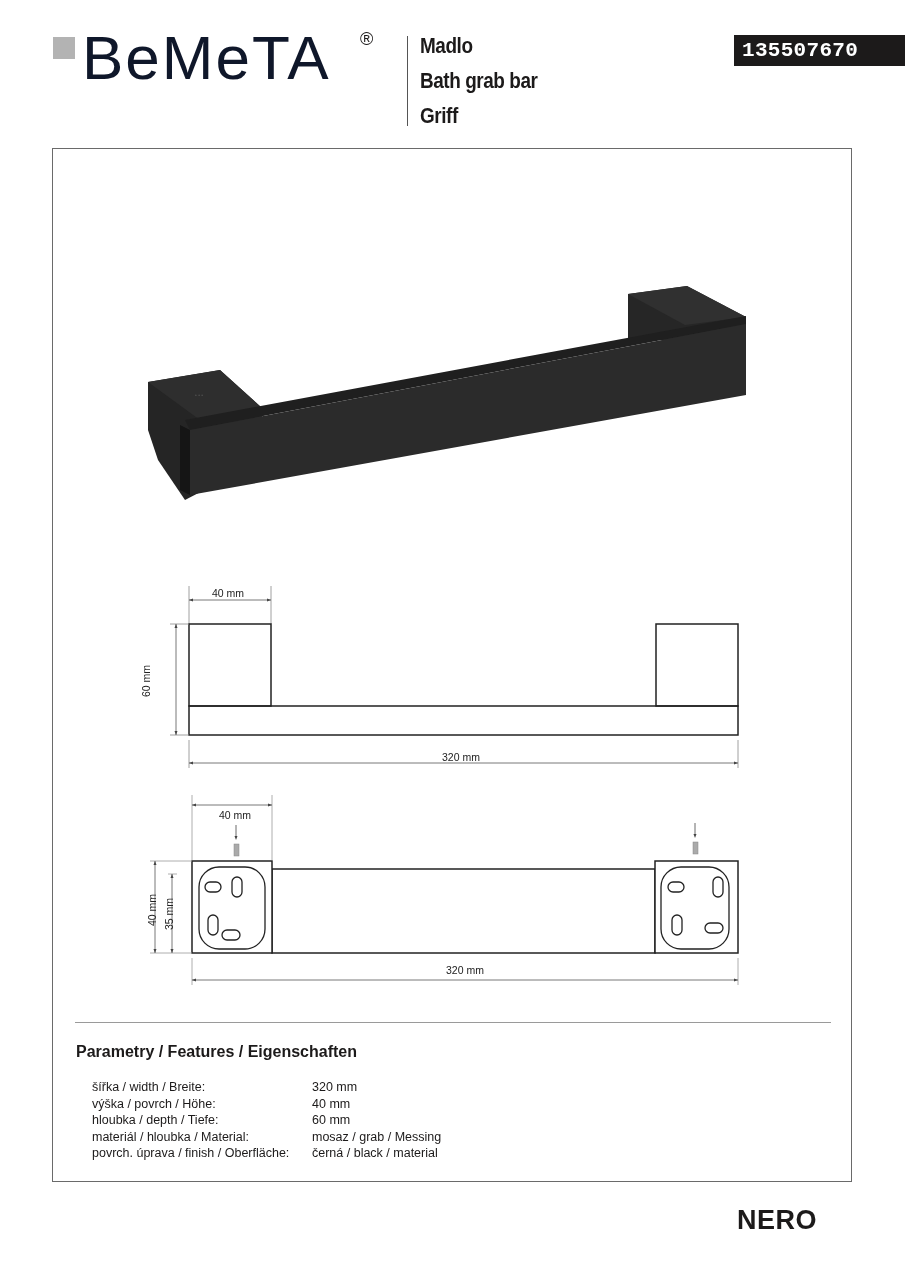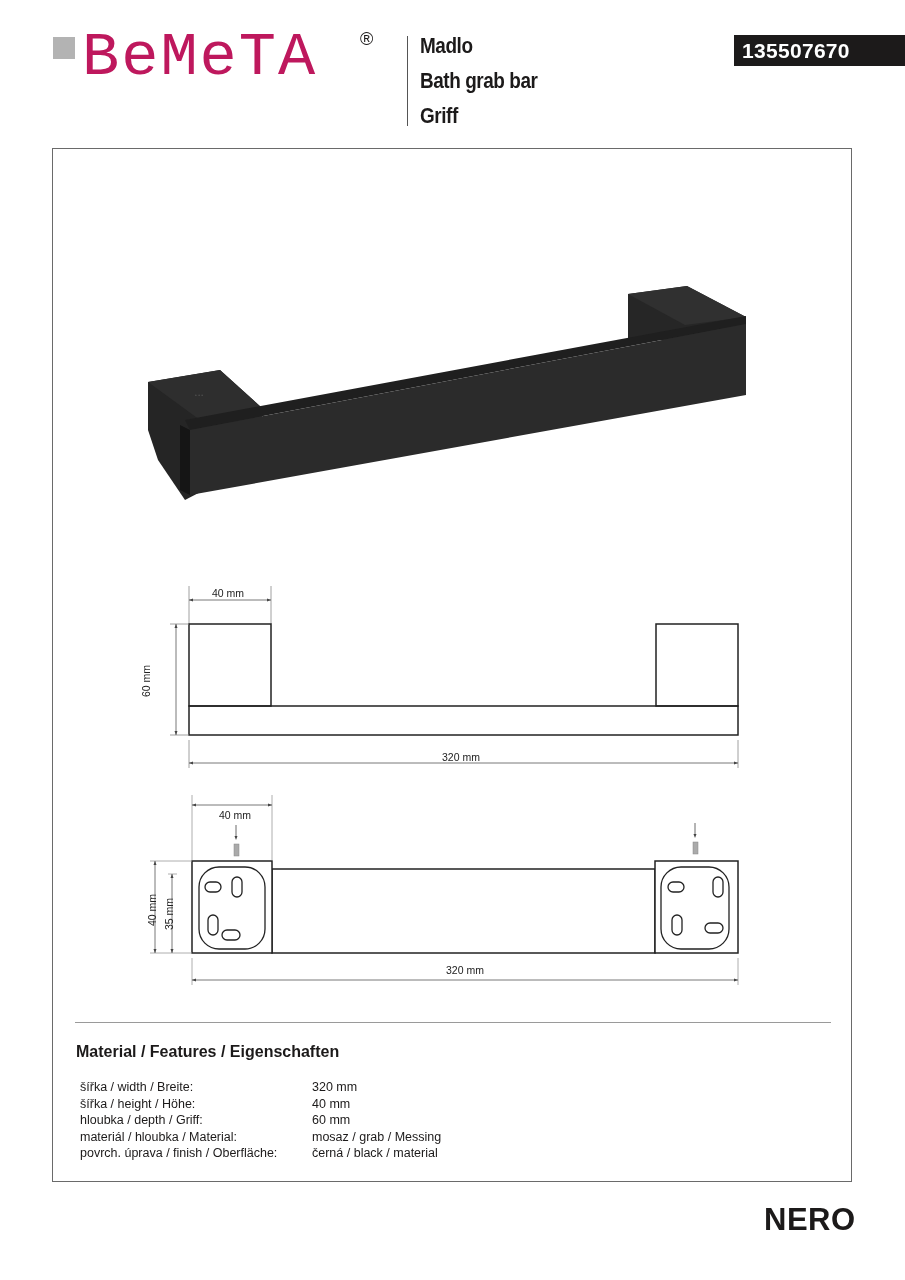--- a/index.html
+++ b/index.html
@@ -3,40 +3,40 @@
   <meta charset="utf-8">
   <style>
     html, body { margin: 0; padding: 0; background: #ffffff; }
     body {
       width: 905px; height: 1280px; position: relative; overflow: hidden;
       font-family: "Liberation Sans", "DejaVu Sans", sans-serif; color: #1c1a1a;
     }
     .abs { position: absolute; }
     .logo-square { left: 53px; top: 37px; width: 22px; height: 22px; background: #b3b3b3; }
     .logo-text {
-      left: 82px; top: 22px; font-family: Liberation Mono, monospace;
-      font-size: 62px; letter-spacing: 2px; line-height: 72px; font-weight: 400; color: #be185d;
+      left: 82px; top: 22px; font-family: Liberation Sans, sans-serif;
+      font-size: 62px; letter-spacing: 2px; line-height: 72px; font-weight: 400; color: #0f172a;
     }
     .logo-reg { left: 360px; top: 30px; font-size: 18px; line-height: 18px; }
     .title-divider { left: 407px; top: 36px; width: 1px; height: 90px; background: #555; }
     .title-line {
       left: 420px; font-family: "Liberation Sans", sans-serif; font-weight: 700;
       font-size: 22px; line-height: 26px; letter-spacing: -0.5px; transform: scaleX(0.86); transform-origin: left;
     }
     .code-badge {
       left: 734px; top: 35px; width: 171px; height: 31px; background: #1c1a1a; color: #fff;
-      font-weight: 700; font-size: 21px; line-height: 31px; padding-left: 8px; box-sizing: border-box; letter-spacing: 0.3px;
+      font-weight: 700; font-size: 21px; line-height: 31px; padding-left: 8px; box-sizing: border-box; letter-spacing: 0.3px; font-family: Liberation Mono, monospace;
     }
     .frame { left: 52px; top: 148px; width: 800px; height: 1034px; border: 1.5px solid #6a6a6a; box-sizing: border-box; }
     .divider { left: 75px; top: 1022px; width: 756px; height: 1px; background: #9a9a9a; }
     .features-title { left: 76px; top: 1042px; font-weight: 700; font-size: 16px; line-height: 20px; }
     .spec-row { left: 76px; width: 460px; font-size: 12.5px; line-height: 16.6px; }
-    .spec-label { position: absolute; left: 4px; }
+    .spec-label { position: absolute; left: 16px; }
     .spec-value { position: absolute; left: 236px; }
-    .series-name { left: 764px; top: 1196px; font-weight: 700; font-size: 31px; line-height: 48px; letter-spacing: 0.5px; }
+    .series-name { left: 737px; top: 1196px; font-weight: 700; font-size: 27px; line-height: 48px; letter-spacing: 0.5px; }
     .dim-label { font-size: 10.5px; line-height: 12px; color: #222; }
     svg text { font-family: "Liberation Sans", sans-serif; }
   </style>
 </head>
 <body>
 
 <div class="abs logo-square"></div>
 <div class="abs logo-text">BeMeTA</div>
 <div class="abs logo-reg">®</div>
 <div class="abs title-divider"></div>
@@ -141,31 +141,31 @@
   <polygon points="52,190 56,188.5 56,191.5" fill="#444"></polygon>
   <polygon points="598,190 594,188.5 594,191.5" fill="#444"></polygon>
 </svg>
 <div class="abs dim-label" style="left:219px; top:809px;">40 mm</div>
 <div class="abs dim-label" style="left:146px; top:926px; transform:rotate(-90deg); transform-origin:left top;">40 mm</div>
 <div class="abs dim-label" style="left:163px; top:930px; transform:rotate(-90deg); transform-origin:left top;">35 mm</div>
 <div class="abs dim-label" style="left:446px; top:964px;">320 mm</div>
 
 <div class="abs divider"></div>
 
-<div class="abs features-title">Material / Features / Eigenschaften</div>
+<div class="abs features-title">Parametry / Features / Eigenschaften</div>
 <div class="abs spec-row" style="top:1079px;">
   <span class="spec-label">šířka / width / Breite:</span>
   <span class="spec-value">320 mm</span>
 </div>
 <div class="abs spec-row" style="top:1095.6px;">
-  <span class="spec-label">šířka / height / Höhe:</span>
+  <span class="spec-label">výška / povrch / Höhe:</span>
   <span class="spec-value">40 mm</span>
 </div>
 <div class="abs spec-row" style="top:1112.2px;">
-  <span class="spec-label">hloubka / depth / Griff:</span>
+  <span class="spec-label">hloubka / depth / Tiefe:</span>
   <span class="spec-value">60 mm</span>
 </div>
 <div class="abs spec-row" style="top:1128.8px;">
   <span class="spec-label">materiál / hloubka / Material:</span>
   <span class="spec-value">mosaz / grab / Messing</span>
 </div>
 <div class="abs spec-row" style="top:1145.4px;">
   <span class="spec-label">povrch. úprava / finish / Oberfläche:</span>
   <span class="spec-value">černá / black / material</span>
 </div>

